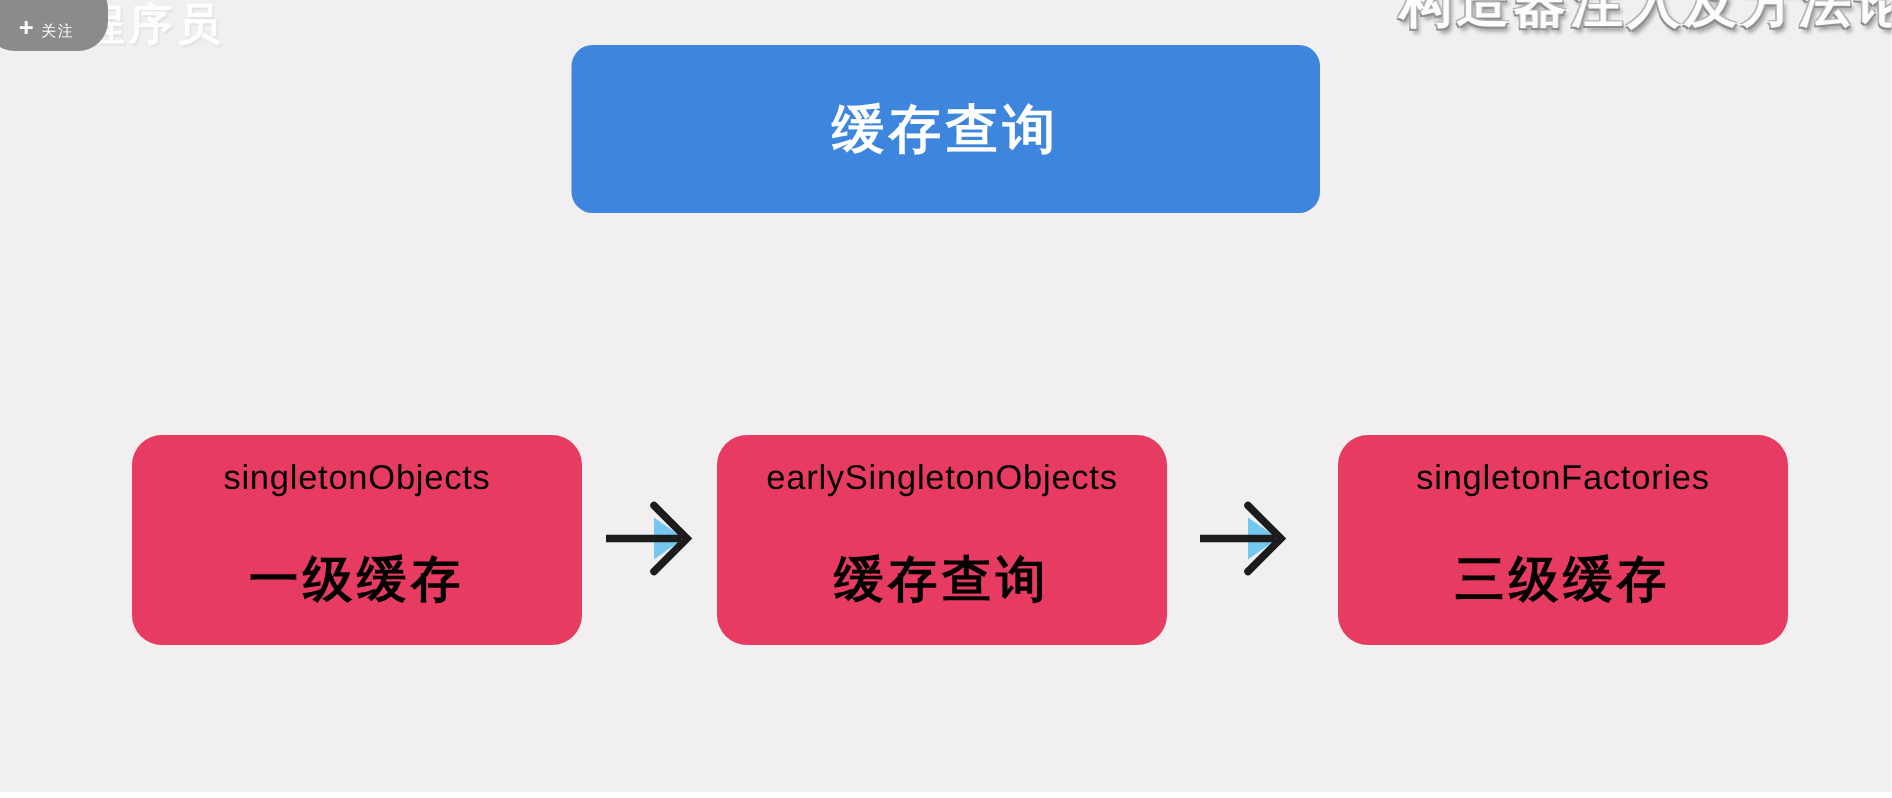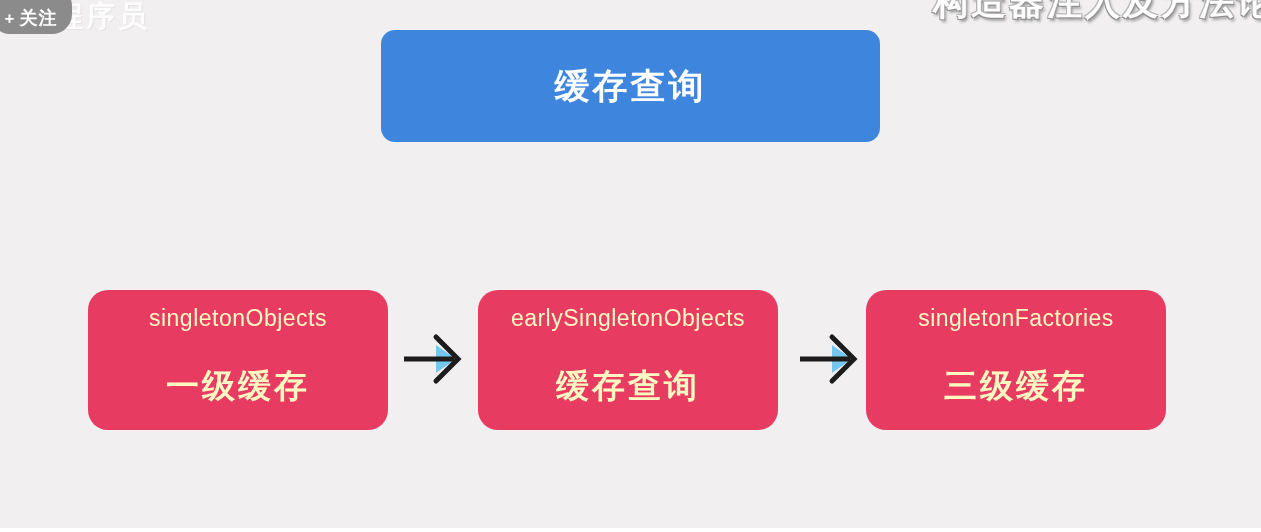--- a/index.html
+++ b/index.html
@@ -14,21 +14,21 @@
   .follow-btn{
     position:absolute;left:-10px;top:-14px;
     width:82px;height:48px;
     background:var(--overlay-gray,#8B8B8B);
     border-radius:20px;
     display:flex;align-items:flex-end;justify-content:center;
     padding-bottom:7px;box-sizing:border-box;
     color:#fff;z-index:5;cursor:pointer;
   }
   .follow-btn .plus{font-size:17px;font-weight:700;margin-right:5px;line-height:1;}
-  .follow-btn .lbl{font-size:18px;font-weight:700;line-height:1;letter-spacing:1px;}
+  .follow-btn .lbl{font-size:10px;font-weight:400;line-height:1;letter-spacing:1px;}
   .watermark{
     position:absolute;left:54px;top:-3px;
     font-size:29px;font-weight:700;letter-spacing:3px;
     color:rgba(255,255,255,0.92);
     text-shadow:1px 1px 1px rgba(0,0,0,0.06);
     z-index:2;white-space:nowrap;
   }
   .cut-title{
     position:absolute;right:-14px;top:-21px;
     font-size:35px;font-weight:700;letter-spacing:3px;
@@ -50,27 +50,27 @@
     border-radius:14px;
     display:flex;align-items:center;justify-content:center;
     color:#fff;font-size:35px;font-weight:600;letter-spacing:3px;
   }
   .cache-box{
     position:absolute;top:290px;width:300px;height:140px;
     background:var(--cache-red,#E73B61);
     border-radius:20px;
     display:flex;flex-direction:column;align-items:center;justify-content:space-between;
     box-sizing:border-box;padding:15px 8px 21px;
-    color:#fef9c3;
+    color:#000000;
   }
   .cache-box .en{font-size:23px;font-weight:400;letter-spacing:0.5px;}
   .cache-box .cn{font-size:33px;font-weight:700;letter-spacing:3px;}
   .box-1{left:88px;}
   .box-2{left:478px;}
-  .box-3{left:866px;}
+  .box-3{left:892px;}
   .arrow{position:absolute;top:330px;width:66px;height:58px;}
   .arrow-1{left:399px;}
   .arrow-2{left:795px;}
 </style>
 </head>
 <body>
 
 <div class="stage">
 
   <div class="follow-btn">

